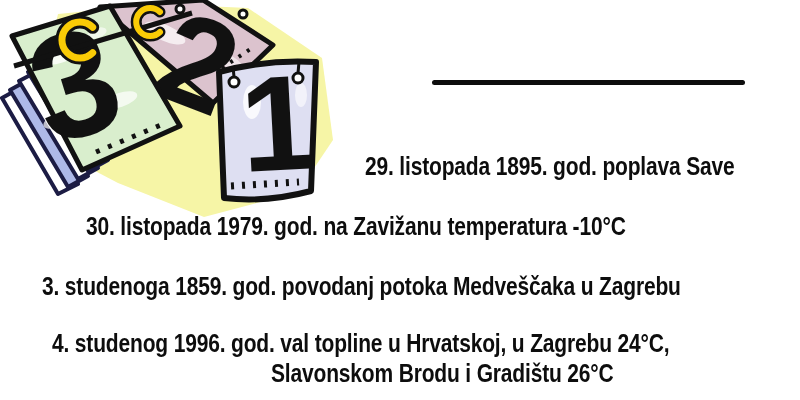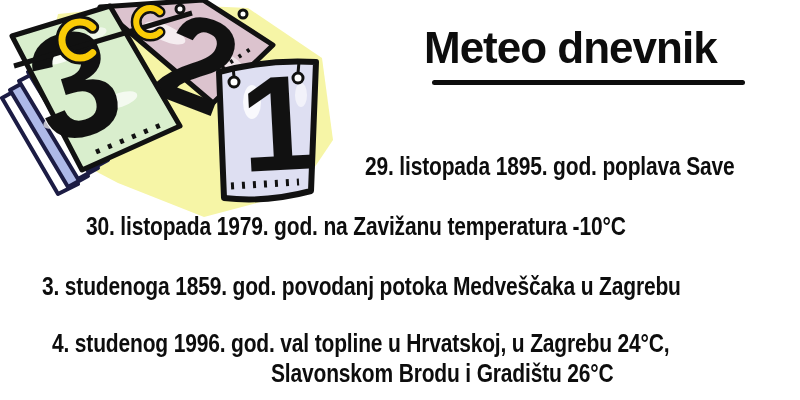--- a/index.html
+++ b/index.html
@@ -83,21 +83,20 @@
       <ellipse cx="301" cy="95" rx="6" ry="12" fill="#ffffff" opacity="0.6"></ellipse>
       <line x1="233" y1="66" x2="234" y2="77" stroke="#111" stroke-width="3"></line>
       <circle cx="234" cy="82" r="5" fill="#fff" stroke="#111" stroke-width="3"></circle>
       <line x1="299" y1="62" x2="298" y2="73" stroke="#111" stroke-width="3"></line>
       <circle cx="298" cy="78" r="5" fill="#fff" stroke="#111" stroke-width="3"></circle>
       <path d="M 231 186 L 299 182" stroke="#111" stroke-width="7" stroke-dasharray="3 8" fill="none"></path>
       <text class="cal-num" transform="translate(243,172) rotate(-3)" font-size="135">1</text>
     </g>
   </svg>
 
-  <div class="title">Meteo dnevnik</div>
   <div class="title-underline"></div>
 
   <div class="event-line l1">29. listopada 1895. god. poplava Save</div>
   <div class="event-line l2">30. listopada 1979. god. na Zavižanu temperatura -10°C</div>
   <div class="event-line l3">3. studenoga 1859. god. povodanj potoka Medveščaka u Zagrebu</div>
   <div class="event-line l4">4. studenog 1996. god. val topline u Hrvatskoj, u Zagrebu 24°C,</div>
   <div class="event-line l5">Slavonskom Brodu i Gradištu 26°C</div>
 
 </div>
 

